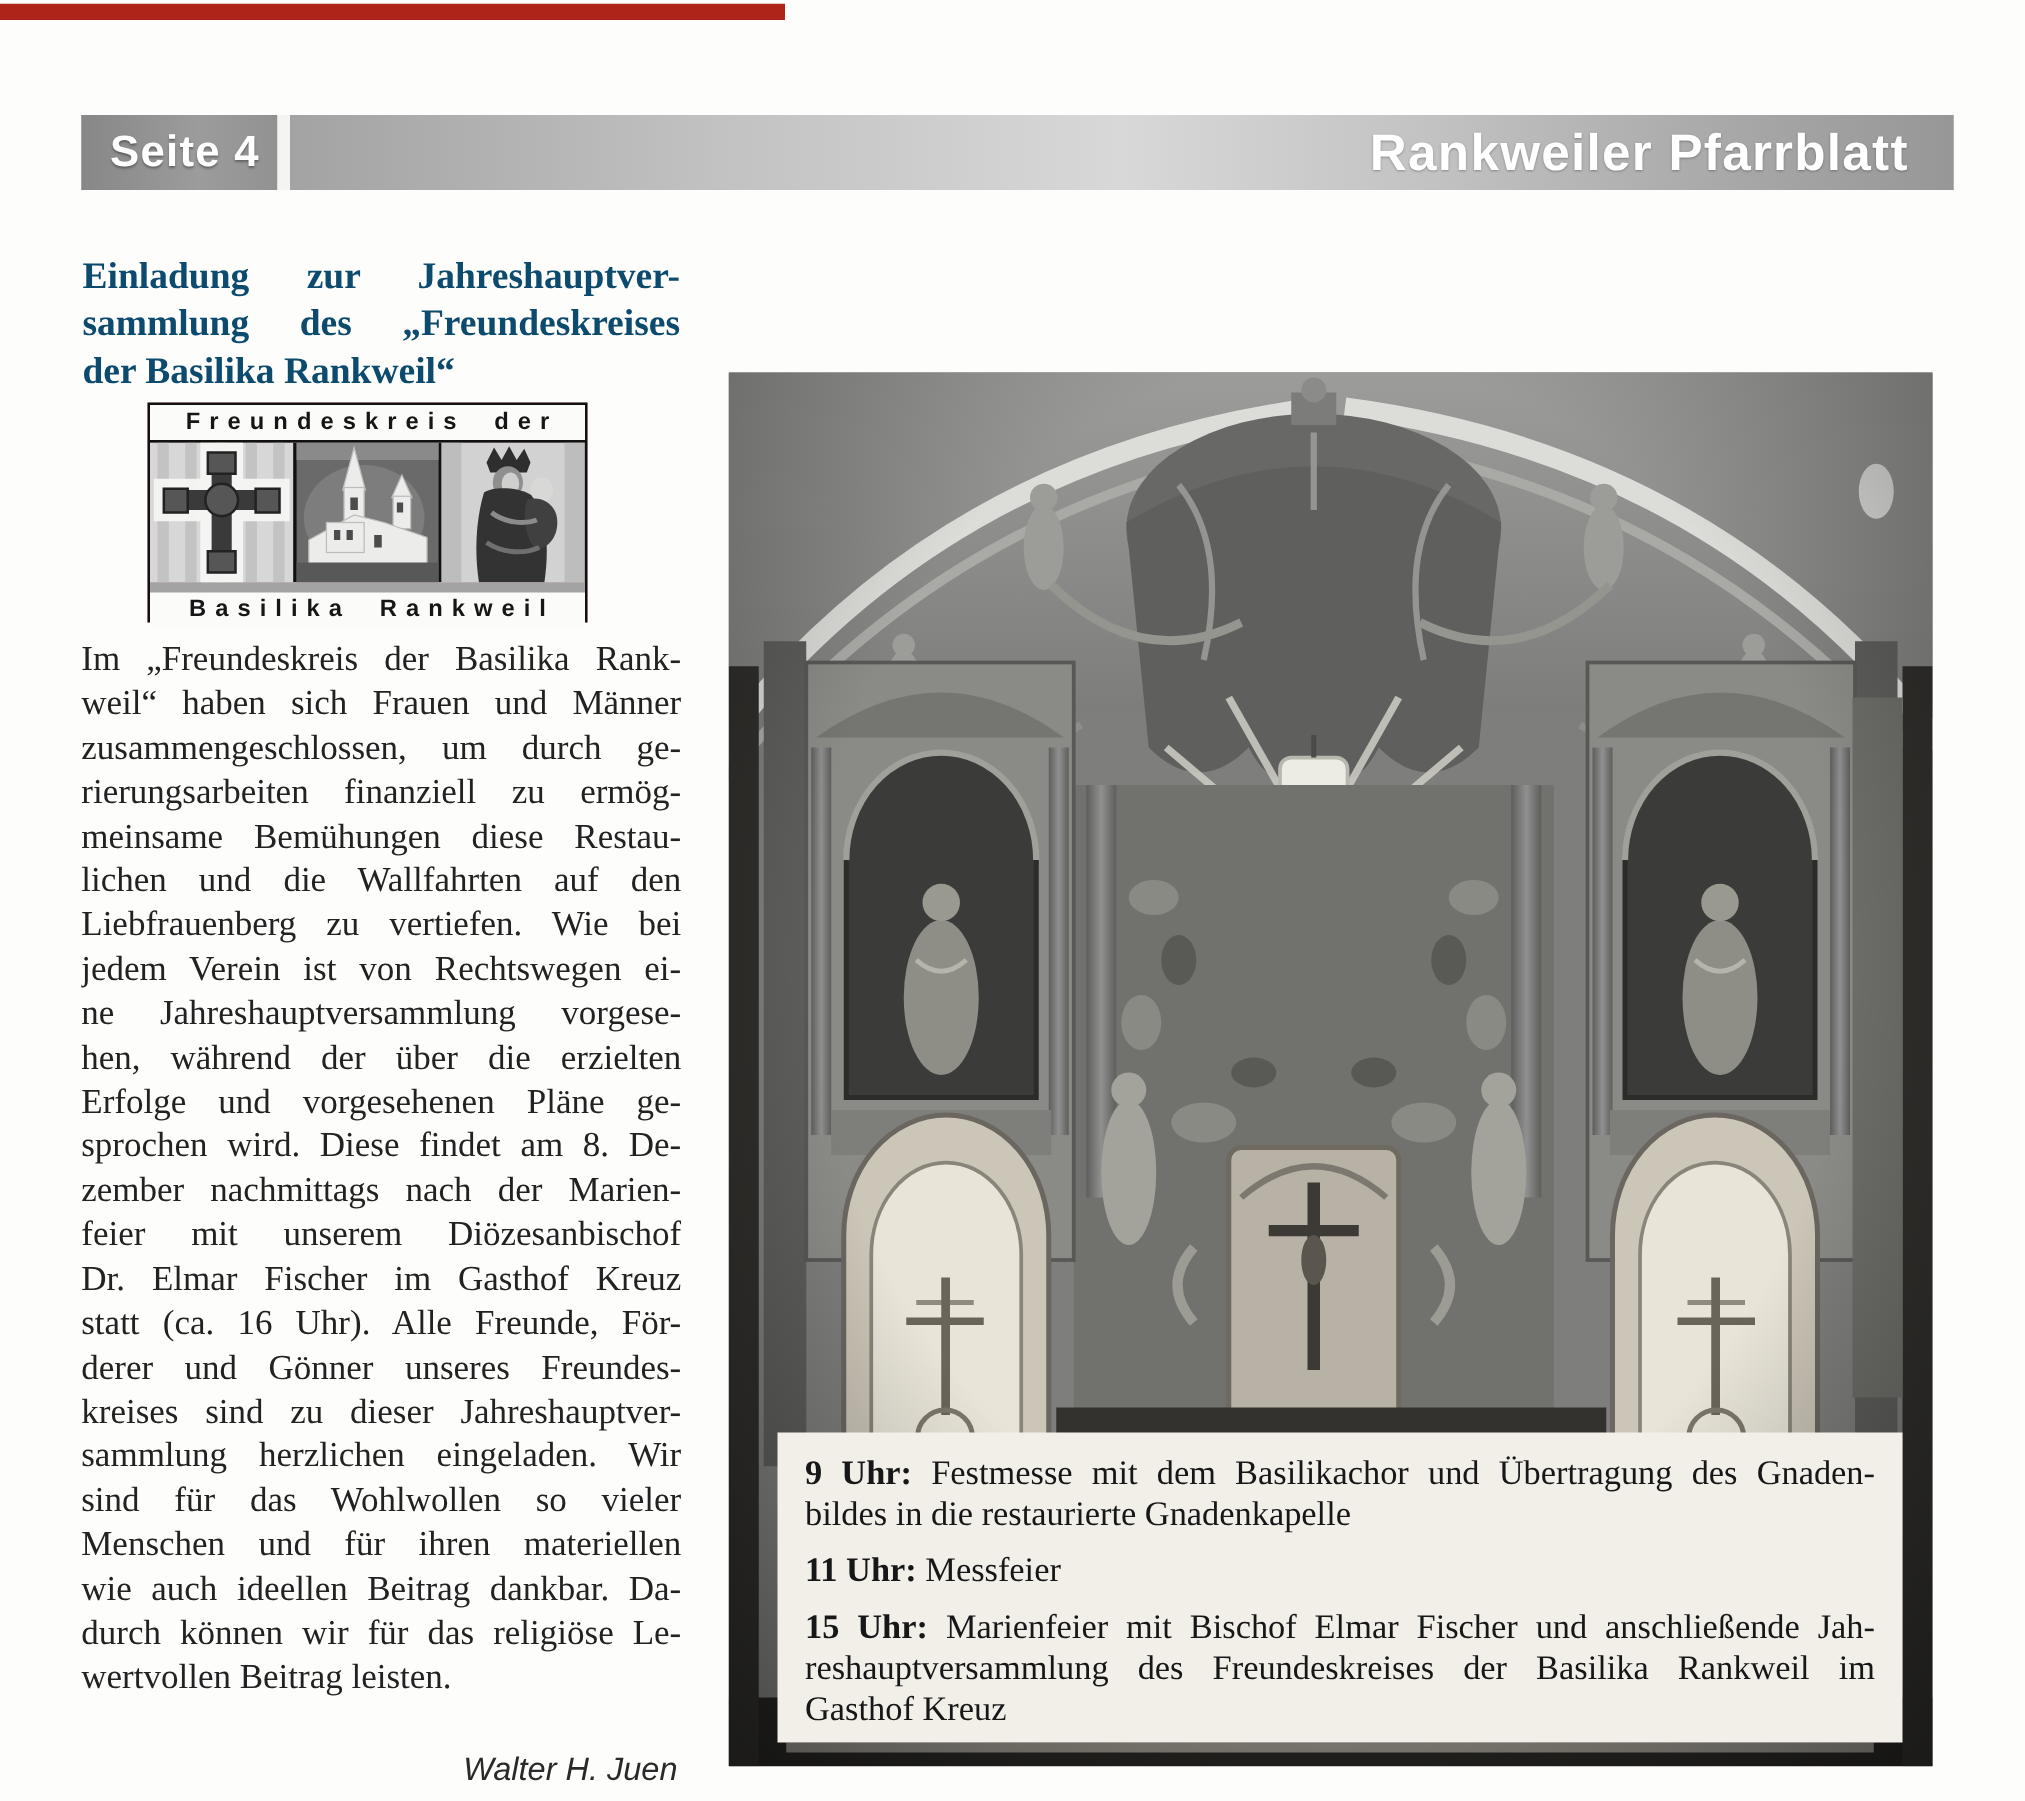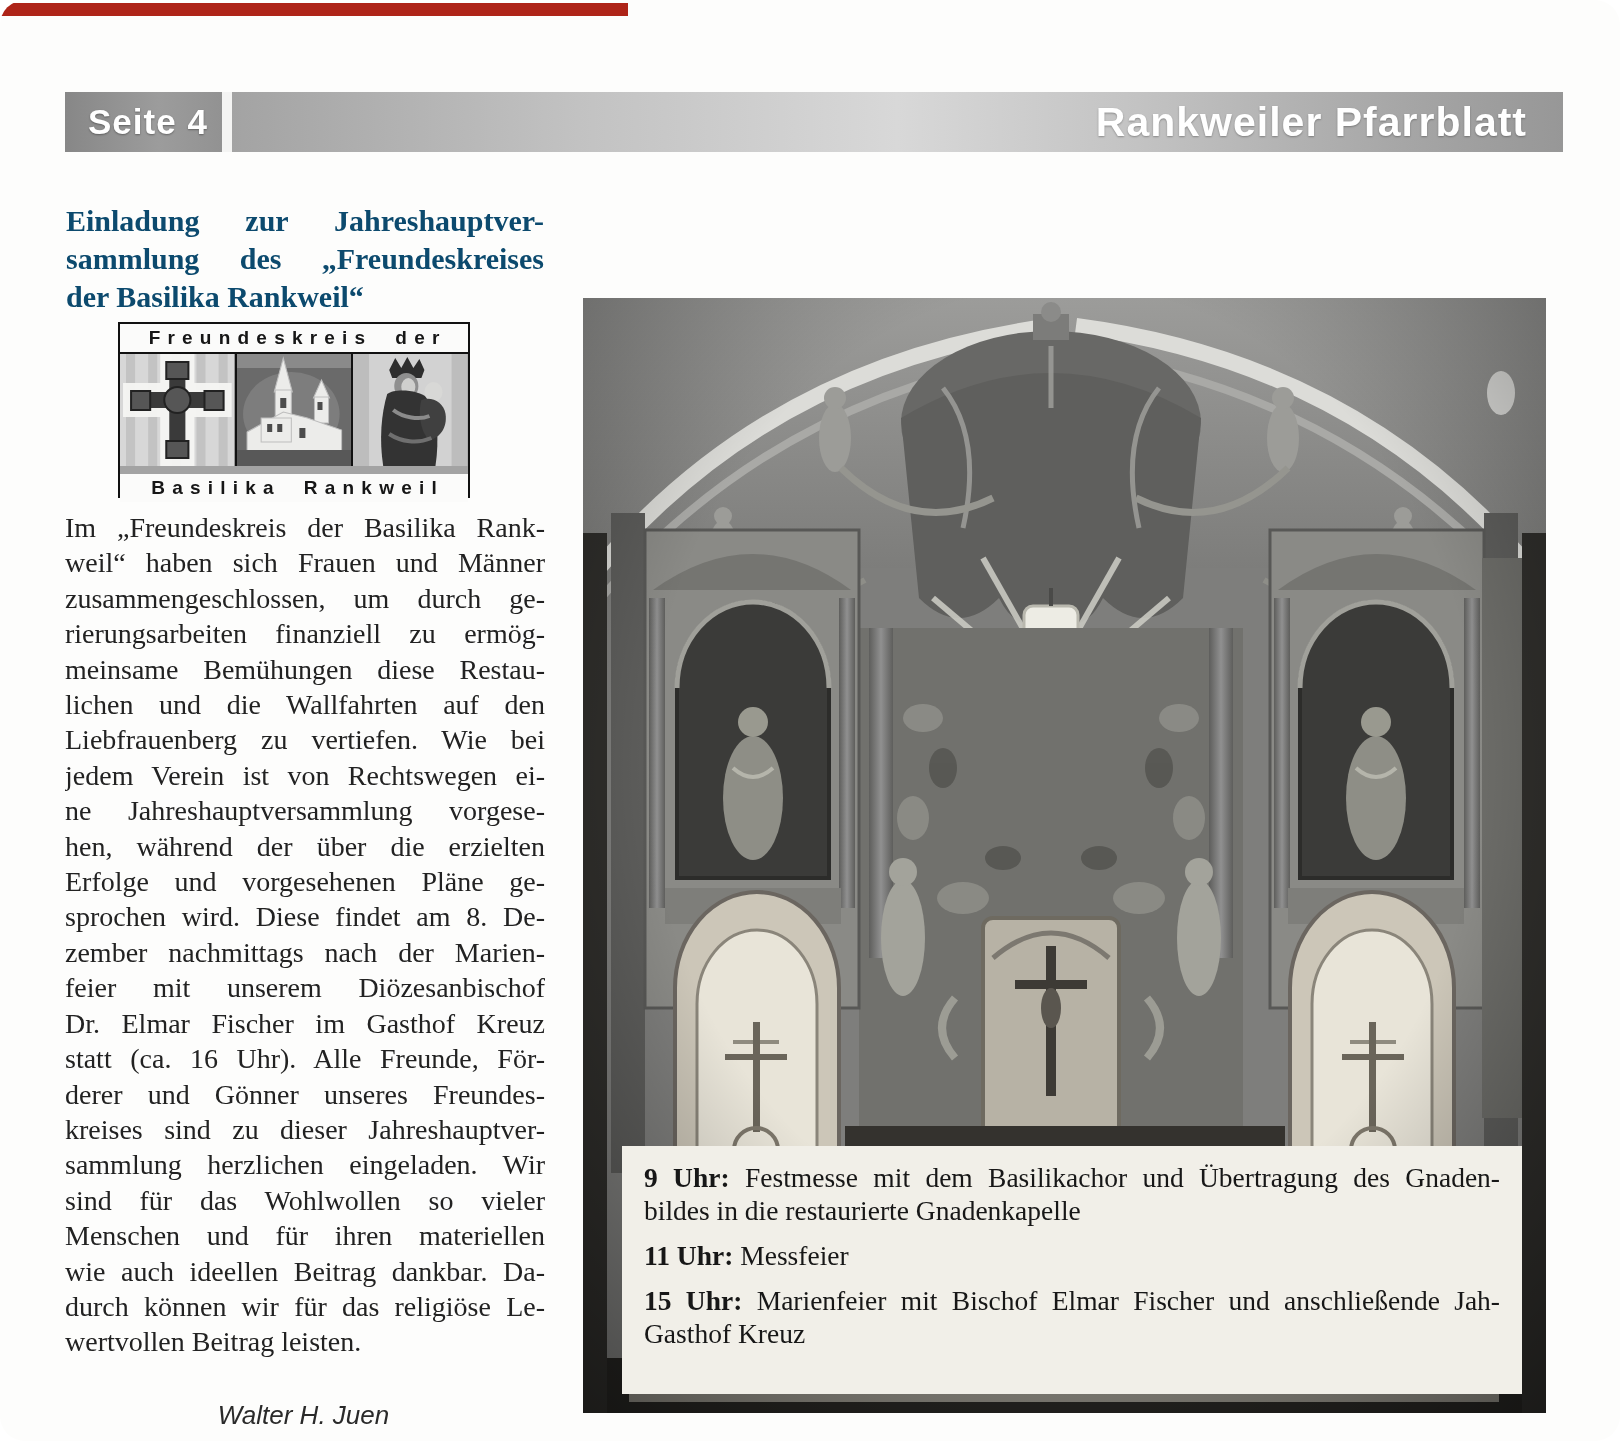--- a/index.html
+++ b/index.html
@@ -1,17 +1,17 @@
 <!DOCTYPE html>
 <html><head>
 <meta charset="utf-8">
 <style>
   html,body{margin:0;padding:0;}
   body{background:#ffffff;font-family:"Liberation Serif","DejaVu Serif",serif;}
-  .page{position:relative;width:1620px;height:1441px;background:#fdfdfc;overflow:hidden;border-radius:25px;}
+  .page{position:relative;width:1620px;height:1441px;background:#fdfdfc;overflow:hidden;}
 
   
   .red-strip{position:absolute;left:0;top:3px;width:628px;height:13px;background:#ae2418;}
 
   
   .hbar{position:absolute;left:65px;top:92px;width:1498px;height:60px;}
   .hbar-left{position:absolute;left:0;top:0;width:157px;height:60px;
     background:linear-gradient(90deg,#878787,#9c9c9c 60%,#929292);
     display:flex;align-items:center;}
   .hbar-left span{color:#ffffff;font-family:"Liberation Sans",sans-serif;font-weight:bold;
@@ -42,21 +42,21 @@
   .logo-bottom{border-top:8px solid #a3a3a3;}
   .logo-panels{display:flex;height:112px;background:#111;gap:2px;}
   .logo-panel{flex:1 1 0;overflow:hidden;}
   .logo-panel svg{display:block;width:100%;height:100%;}
 
   
   .body{position:absolute;left:65px;top:510px;width:480px;
     font-size:28px;color:#222;}
   .body .jline{line-height:35.4px;}
 
-  .signature{position:absolute;left:65px;top:1400px;width:477px;text-align:center;
+  .signature{position:absolute;left:65px;top:1400px;width:477px;text-align:right;
     font-family:"Liberation Sans",sans-serif;font-style:italic;font-size:26px;color:#2a2a2a;}
 
   
   .photo{position:absolute;left:583px;top:298px;width:963px;height:1115px;margin:0;background:#6f6f6f;}
   .photo svg{display:block;width:100%;height:100%;}
 
   
   .caption{position:absolute;left:622px;top:1146px;width:900px;height:248px;box-sizing:border-box;
     background:#f1efe8;padding:15px 22px 27px 22px;color:#171717;}
   .cap-entry{margin-bottom:12px;}
@@ -338,17 +338,18 @@
   <div class="caption">
     <div class="cap-entry">
       <div class="cap-line"><b>9 Uhr:</b> <span>Festmesse mit dem Basilikachor und Übertragung des Gnaden-</span></div>
       <div class="cap-line noj">bildes in die restaurierte Gnadenkapelle</div>
     </div>
     <div class="cap-entry">
       <div class="cap-line noj"><b>11 Uhr:</b> <span>Messfeier</span></div>
     </div>
     <div class="cap-entry">
       <div class="cap-line"><b>15 Uhr:</b> <span>Marienfeier mit Bischof Elmar Fischer und anschließende Jah-</span></div>
+      <div class="cap-line">reshauptversammlung des Freundeskreises der Basilika Rankweil im</div>
       <div class="cap-line noj">Gasthof Kreuz</div>
     </div>
   </div>
 
 </div>
 
 </body></html>

